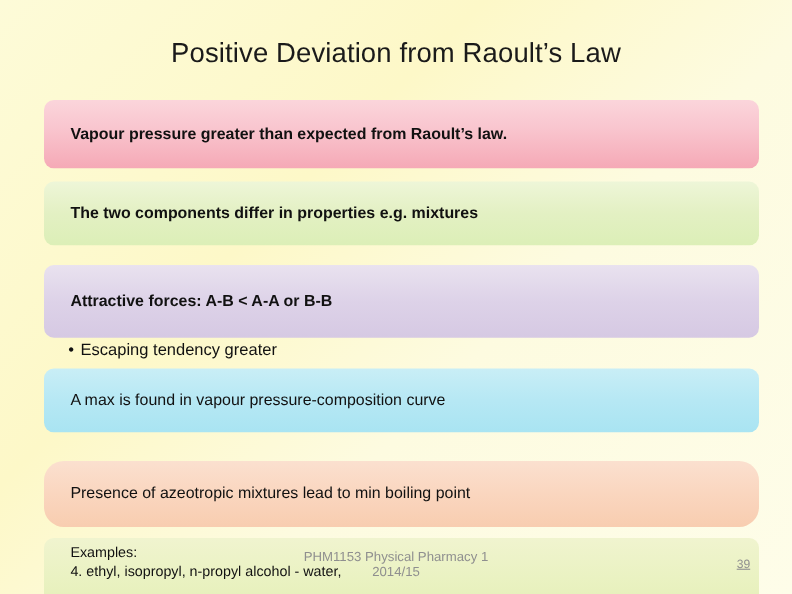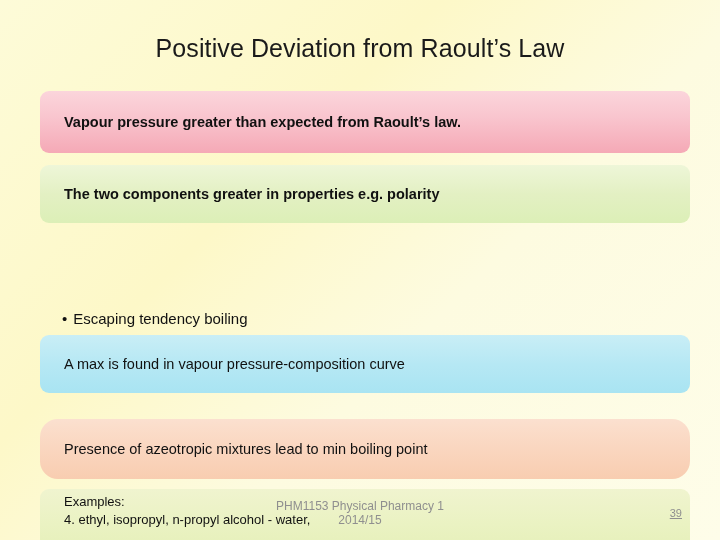--- a/index.html
+++ b/index.html
@@ -130,26 +130,29 @@
 
 <div class="slide">
 
   <div class="slide-title">Positive Deviation from Raoult’s Law</div>
 
   <div class="band band1">
     <span class="band-text bold">Vapour pressure greater than expected from Raoult’s law.</span>
   </div>
 
   <div class="band band2">
-    <span class="band-text bold">The two components greater in properties e.g. polarity</span>
+    <span class="band-text bold">The two components differ in properties e.g. mixtures</span>
   </div>
 
+  <div class="band band3">
+    <span class="band-text bold">Attractive forces: A-B &lt; A-A or B-B</span>
+  </div>
 
   <div class="bullet-line">
-    <span class="dot">•</span><span>Escaping tendency boiling</span>
+    <span class="dot">•</span><span>Escaping tendency greater</span>
   </div>
 
   <div class="band band4">
     <span class="band-text">A max is found in vapour pressure-composition curve</span>
   </div>
 
   <div class="band band5">
     <span class="band-text">Presence of azeotropic mixtures lead to min boiling point</span>
   </div>
 

